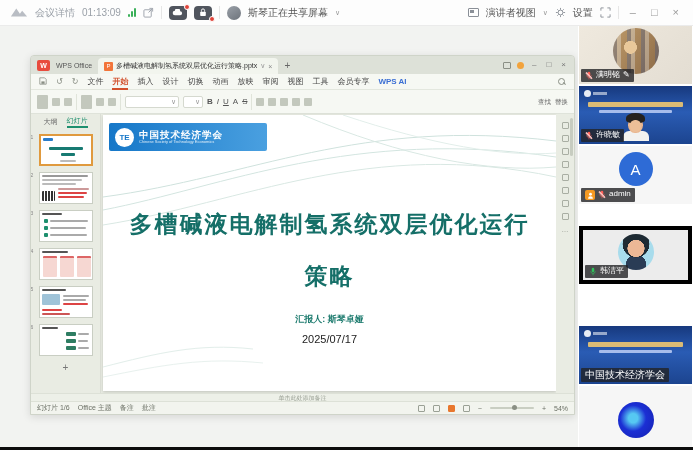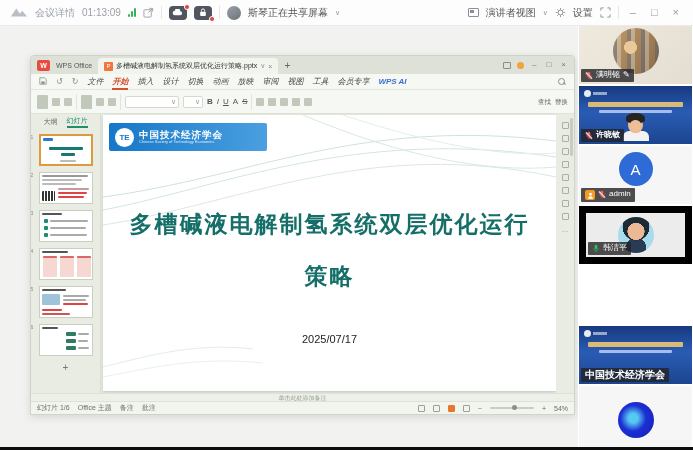--- a/index.html
+++ b/index.html
@@ -33,40 +33,40 @@
     border-radius:1px;white-space:nowrap;max-width:106px;overflow:hidden;}
   .mic{width:8px;height:9px;display:block;flex:none;}
   .mic-muted{color:#ff5d55;}.mic-on{color:#ececec;}.mic-active{color:#2fc25a;}
   .t-video{background:linear-gradient(135deg,#efe9de,#e3ddd2);}
   .cam{position:absolute;left:50%;top:25px;transform:translate(-50%,-50%);width:46px;height:46px;
     border-radius:50%;
     background:
       radial-gradient(circle at 38% 42%, #e9c89a 0 16%, rgba(0,0,0,0) 17%),
       repeating-linear-gradient(90deg, rgba(60,80,130,.35) 0 4px, rgba(220,220,225,.35) 4px 8px, rgba(150,110,70,.25) 8px 14px),
       linear-gradient(120deg,#caa874,#8a6a48);}
-  .conf{background:linear-gradient(180deg,#17397e 0%,#2a5cb4 45%,#1c448f 100%);font-weight:bold;}
+  .conf{background:linear-gradient(180deg,#17397e 0%,#2a5cb4 45%,#1c448f 100%);}
   .conf .clogo{position:absolute;left:5px;top:4px;width:7px;height:7px;border-radius:50%;
     background:#fff;opacity:.9;}
   .conf .clogo:after{content:"";position:absolute;left:9px;top:2px;width:14px;height:3px;
     background:rgba(255,255,255,.6);}
   .bline1{position:absolute;top:16px;left:9px;right:9px;height:5px;border-radius:1px;
     background:rgba(238,198,112,.9);}
   .bline2{position:absolute;top:24px;left:20px;right:20px;height:3px;border-radius:1px;
     background:rgba(210,222,255,.75);}
   .face{position:absolute;left:50%;transform:translateX(-50%);}
   .head{width:15px;height:17px;border-radius:50% 50% 46% 46%;background:#e9b68f;margin:0 auto;position:relative;}
   .head:before{content:"";position:absolute;left:-2px;top:-3px;right:-2px;height:10px;
     border-radius:50% 50% 30% 30%;background:#26221f;}
   .head:after{content:"";position:absolute;left:2px;top:4px;right:2px;bottom:1px;
     border-radius:45%;background:#ecbf98;}
   .body{width:26px;height:10px;border-radius:6px 6px 0 0;background:#f2f2f0;margin:-2px auto 0;}
   .t-light{background:#f6f6f6;}
   .a-circle{width:34px;height:34px;border-radius:50%;background:#2e6bd6;color:#fff;font-size:15px;
     margin:6px auto 0;display:flex;align-items:center;justify-content:center;}
-  .t-active{border:7px solid #000000;background:#ececec;}
+  .t-active{border:4px solid #000000;background:#ececec;margin-top:20px;}
   .photo{width:36px;height:36px;border-radius:50%;margin:4px auto 0;
     background:
       radial-gradient(circle at 50% 40%, #ecb896 0 30%, rgba(0,0,0,0) 31%),
       radial-gradient(circle at 50% 28%, #1d2a33 0 42%, rgba(0,0,0,0) 43%),
       radial-gradient(circle at 50% 85%, #2a3c55 0 28%, rgba(0,0,0,0) 29%),
       #a8dcec;}
   .hostbadge{width:10px;height:10px;border-radius:2px;background:#f59a23;display:flex;
     align-items:center;justify-content:center;flex:none;}
   .penc{font-size:8px;color:#fff;line-height:1;}
   .orb{width:36px;height:36px;border-radius:50%;margin:16px auto 0;
@@ -85,21 +85,21 @@
     display:flex;align-items:center;justify-content:center;flex:none;}
   .docname{font-size:7px;color:#333;max-width:150px;overflow:hidden;text-overflow:ellipsis;white-space:nowrap;}
   .tinyx{font-size:7px;color:#888;}
   .newtab{font-size:10px;color:#666;}
   .wps-winctl{font-size:8px;color:#777;padding:0 2px;line-height:1;}
   .orange-dot{width:7px;height:7px;border-radius:50%;background:#f2a33c;}
   .gray-box{width:8px;height:7px;border:1px solid #8a8f85;border-radius:1px;}
   .ribbontabs{height:16px;background:#f6f8f3;display:flex;align-items:center;font-size:8px;
     color:#4a4a4a;padding:0 8px;gap:9px;border-bottom:1px solid #e3e7de;}
   .qa{font-size:8px;color:#8a8f85;}
-  .rtab{white-space:nowrap;font-style:italic;}
+  .rtab{white-space:nowrap;}
   .rtab.active{color:#d2502c;font-weight:bold;position:relative;}
   .rtab.active:after{content:"";position:absolute;left:0;right:0;bottom:-3px;height:2px;background:#d2502c;}
   .rtab.ai{color:#3b6fd4;font-weight:bold;}
   .mag{width:8px;height:8px;position:relative;}
   .mag:before{content:"";position:absolute;left:0;top:0;width:5px;height:5px;border:1px solid #8a8f85;border-radius:50%;}
   .mag:after{content:"";position:absolute;left:5px;top:5px;width:3px;height:1px;background:#8a8f85;transform:rotate(45deg);}
   .toolbar{height:24px;background:#f6f8f3;border-bottom:1px solid #dfe3da;display:flex;
     align-items:center;padding:0 6px;gap:4px;}
   .ico{width:8px;height:8px;background:#c3c8bd;border-radius:1px;flex:none;}
   .ico-lg{width:11px;height:14px;background:#c3c8bd;border-radius:1px;flex:none;}
@@ -488,20 +488,21 @@
           </svg>
           <div class="logobar">
             <span class="te">TE</span>
             <span>
               <div class="orgcn">中国技术经济学会</div>
               <div class="orgen">Chinese Society of Technology Economics</div>
             </span>
           </div>
           <div class="stitle t2">策略</div>
           <div class="stitle t1">多槽碱液电解制氢系统双层优化运行</div>
+          <div class="presenter">汇报人: 斯琴卓娅</div>
           <div class="sdate">2025/07/17</div>
         </div>
       </div>
 
       <div class="railr">
         <span class="rico"></span>
         <span class="rico"></span>
         <span class="rico"></span>
         <span class="rico"></span>
         <span class="rico"></span>

